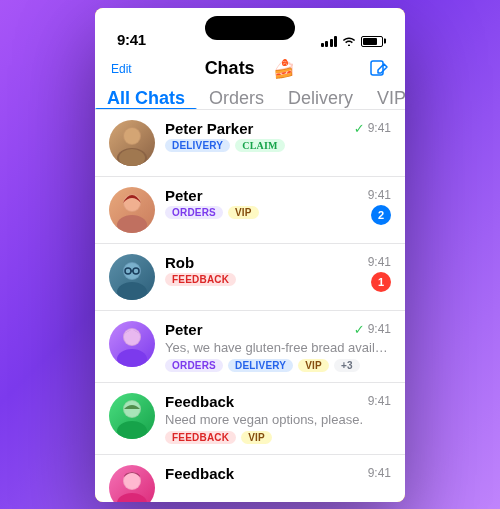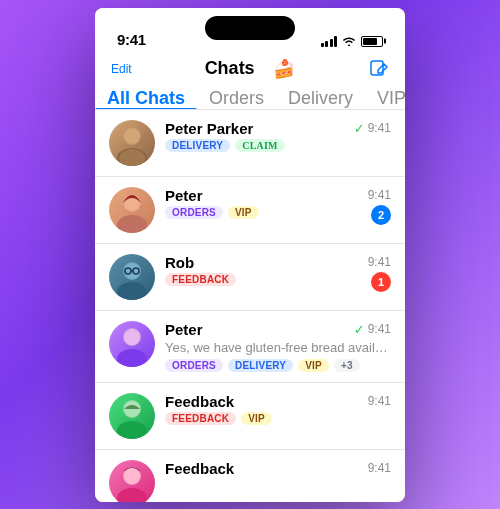--- a/index.html
+++ b/index.html
@@ -465,20 +465,21 @@
           <path d="M15 16 Q23 8 31 16" fill="#2d6a20" opacity="0.7"></path>
         </svg>
       </div>
       <div class="chat-content">
         <div class="chat-top-row">
           <span class="chat-name">Feedback</span>
           <div class="chat-time">
             <span>9:41</span>
           </div>
         </div>
+        <div class="chat-preview">Need more vegan options, please.</div>
         <div class="tags-row">
           <span class="tag tag-feedback">FEEDBACK</span>
           <span class="tag tag-vip">VIP</span>
         </div>
       </div>
     </div>
 
     <div class="chat-item">
       <div class="avatar avatar-6">
         <svg viewBox="0 0 46 46" class="person-svg">

